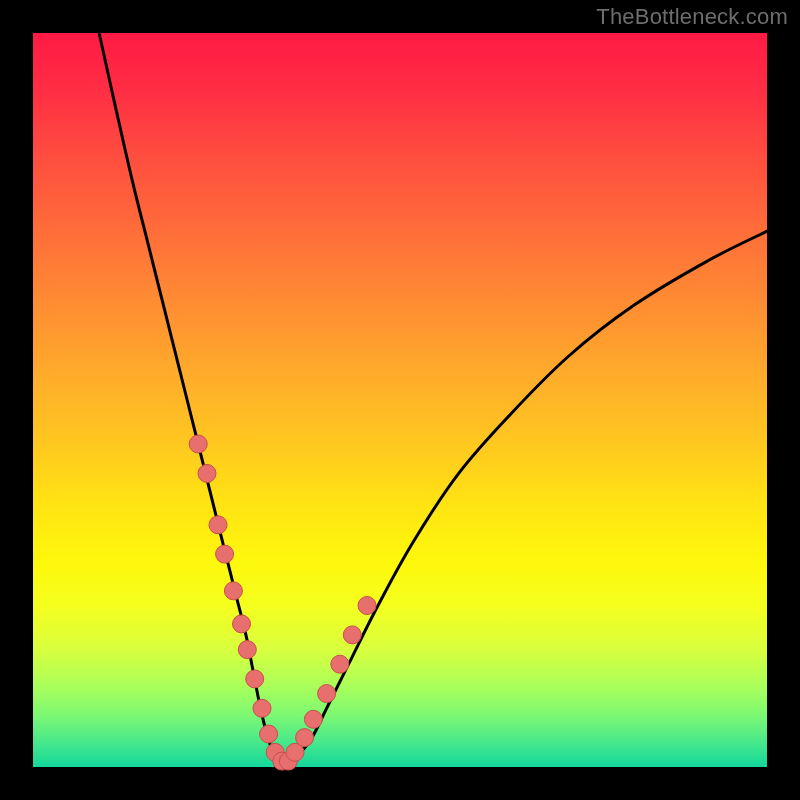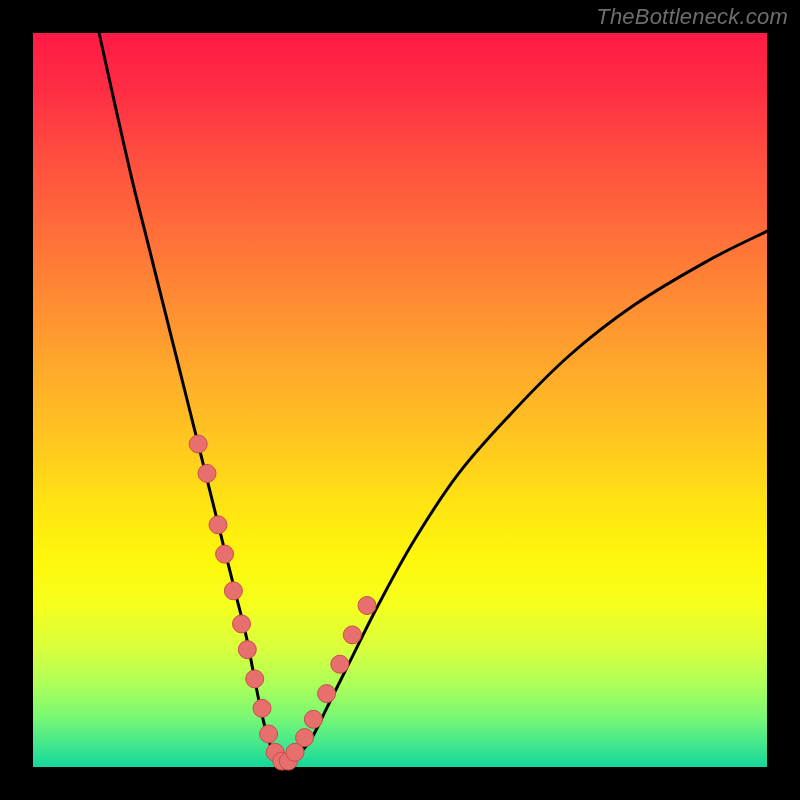--- a/index.html
+++ b/index.html
@@ -9,21 +9,20 @@
     height: 800px;
     overflow: hidden;
     background: #000;
     font-family: Arial, Helvetica, sans-serif;
   }
   .stage {
     position: relative;
     width: 800px;
     height: 800px;
     background: #000;
-    font-style: italic;
   }
   .plot {
     position: absolute;
     left: 33px;
     top: 33px;
     width: 734px;
     height: 734px;
     
     background: linear-gradient(
       to bottom,

